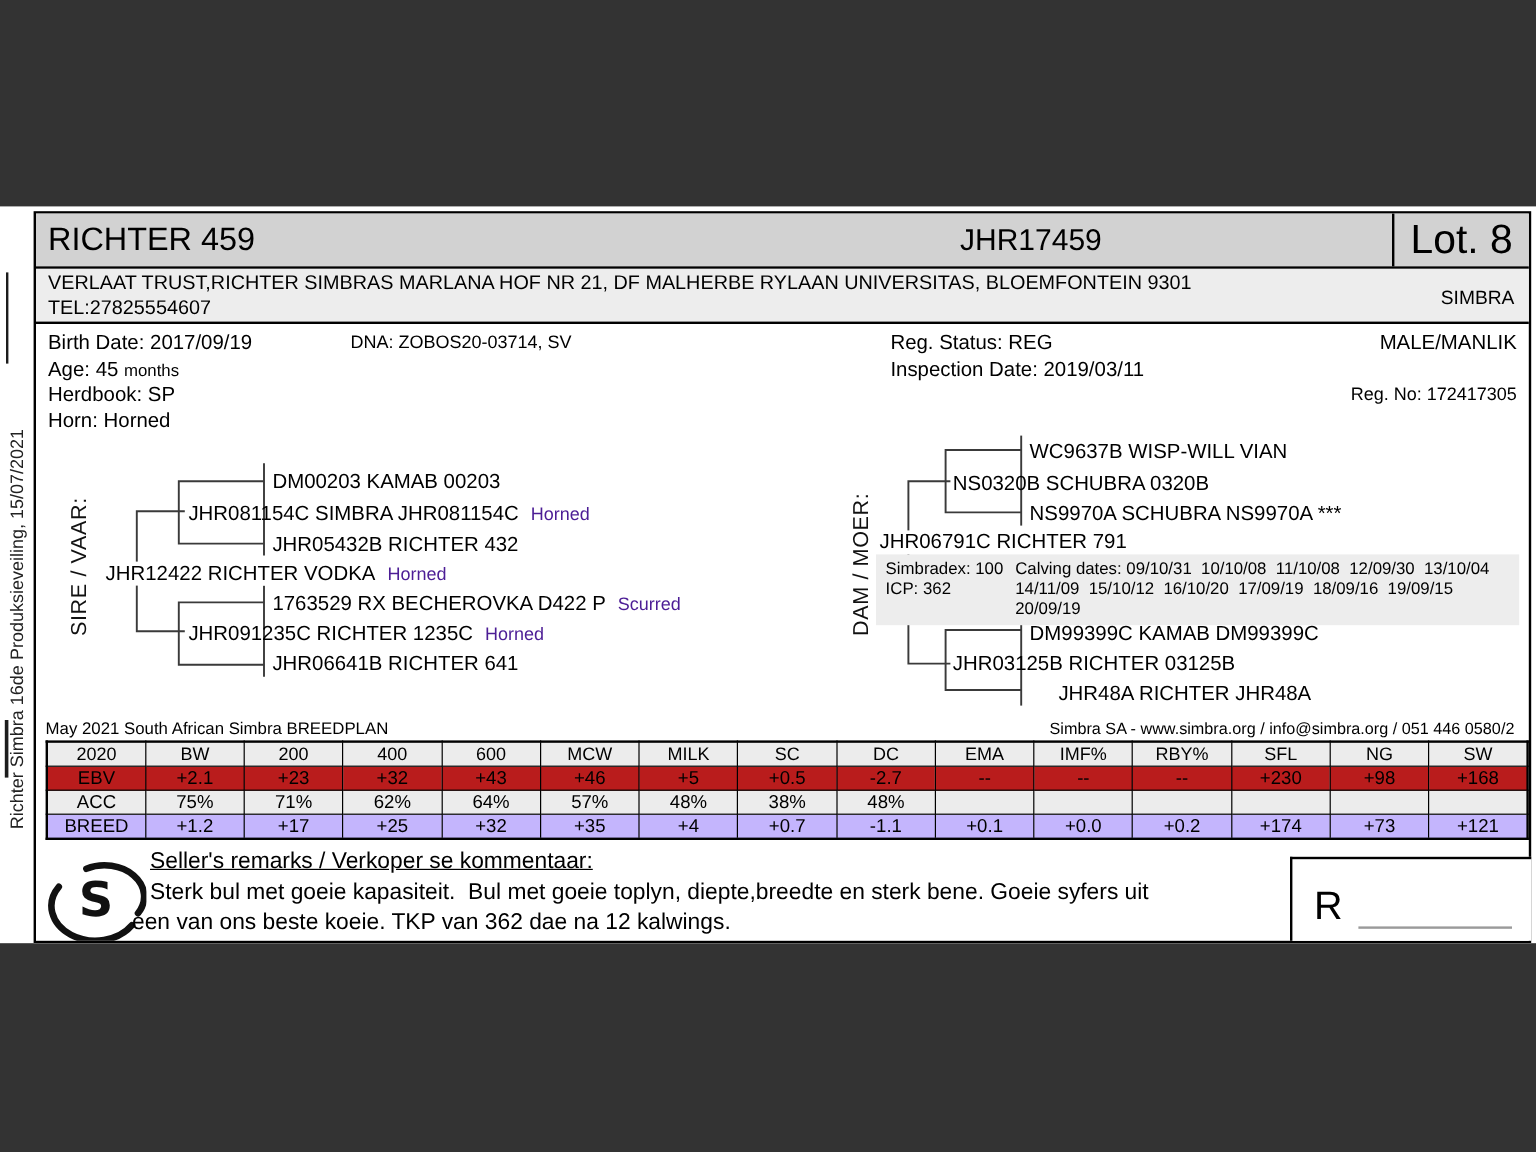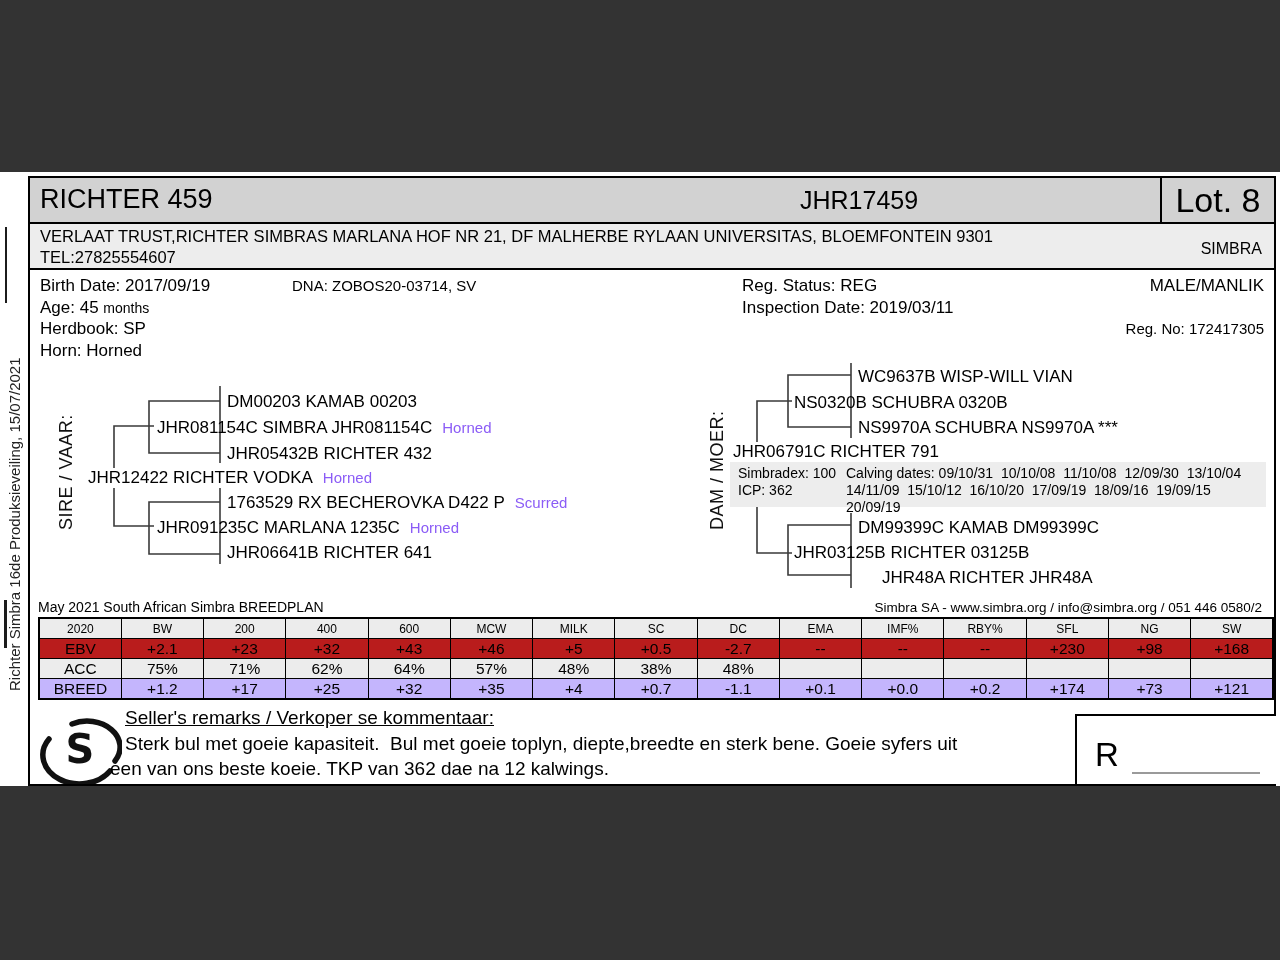--- a/index.html
+++ b/index.html
@@ -24,32 +24,32 @@
   .addr{position:absolute;left:0;top:46px;right:0;height:44px;background:#ededed;border-bottom:2px solid #000;}
   .addr1{left:10px;top:3px;font-size:16.5px;}
   .addr2{left:10px;top:24px;font-size:16.5px;}
   .addr-breed{right:12px;top:16px;font-size:16px;}
   
   .info{font-size:17px;}
   .small{font-size:14px;}
   .info-sm{font-size:15px;}
   
   .ped{font-size:17px;}
-  .ped .horn{color:#8b5cf6;font-size:15px;margin-left:10px;}
+  .ped .horn{color:#4c1d95;font-size:15px;margin-left:10px;}
   .ped.wbg{background:#fff;padding:0 3px 0 1px;}
   .ped-label{font-size:18px;color:#111;letter-spacing:0.5px;}
-  .dam-stats{position:absolute;left:700px;top:284px;width:536px;height:45px;background:#ededed;}
+  .dam-stats{position:absolute;left:700px;top:284px;width:536px;height:59px;background:#ededed;}
   .dam-stats .abs{font-size:14px;}
   
   .bp-caption-l{left:8px;top:421px;font-size:14px;}
   .bp-caption-r{right:12px;top:422px;font-size:13.5px;}
   table.bp{position:absolute;left:8px;top:439px;width:1236px;border-collapse:collapse;table-layout:fixed;
            font-size:15.5px;border:2px solid #000;}
   table.bp td{border:1.5px solid #000;text-align:center;height:19px;padding:0;}
-  tr.r-head td{background:#ececec;font-size:12px;}
+  tr.r-head td{background:#ececec;font-size:15px;}
   tr.r-ebv td{background:#b91c1c;}
   tr.r-acc td{background:#ececec;}
   tr.r-breed td{background:#c4b5fd;}
   
   .rem-head{left:95px;top:529px;font-size:19px;text-decoration:underline;}
   .rem-line{font-size:19px;white-space:pre;}
   .price-box{position:absolute;left:1045px;top:536px;right:-2px;bottom:0;background:#fff;
              border-left:2px solid #000;border-top:2px solid #000;}
   .price-r{left:18px;top:20px;font-size:33px;}
   .price-line{position:absolute;left:55px;right:16px;bottom:10px;height:2px;background:#9a9a9a;}
@@ -108,21 +108,21 @@
         <line x1="821" y1="335" x2="821" y2="410"></line>
       </g>
     </svg>
 
     <div class="vtext ped-label" style="left:26px;top:352px;">SIRE / VAAR:</div>
     <div class="abs ped" style="left:197px;top:214px;">DM00203 KAMAB 00203</div>
     <div class="abs ped" style="left:127px;top:240px;"><span>JHR081154C SIMBRA JHR081154C</span><span class="horn">Horned</span></div>
     <div class="abs ped" style="left:197px;top:266px;">JHR05432B RICHTER 432</div>
     <div class="abs ped wbg" style="left:57px;top:290px;"><span>JHR12422 RICHTER VODKA</span><span class="horn">Horned</span></div>
     <div class="abs ped" style="left:197px;top:315px;"><span>1763529 RX BECHEROVKA D422 P</span><span class="horn">Scurred</span></div>
-    <div class="abs ped" style="left:127px;top:340px;"><span>JHR091235C MARLANA 1235C</span><span class="horn">Horned</span></div>
+    <div class="abs ped" style="left:127px;top:340px;"><span>JHR091235C RICHTER 1235C</span><span class="horn">Horned</span></div>
     <div class="abs ped" style="left:197px;top:365px;">JHR06641B RICHTER 641</div>
 
     <div class="vtext ped-label" style="left:677px;top:352px;">DAM / MOER:</div>
     <div class="abs ped" style="left:828px;top:189px;">WC9637B WISP-WILL VIAN</div>
     <div class="abs ped" style="left:764px;top:215px;">NS0320B SCHUBRA 0320B</div>
     <div class="abs ped" style="left:828px;top:240px;">NS9970A SCHUBRA NS9970A ***</div>
     <div class="abs ped wbg" style="left:702px;top:264px;">JHR06791C RICHTER 791</div>
 
     <div class="dam-stats">
       <div class="abs" style="left:8px;top:3px;">Simbradex: 100</div>

